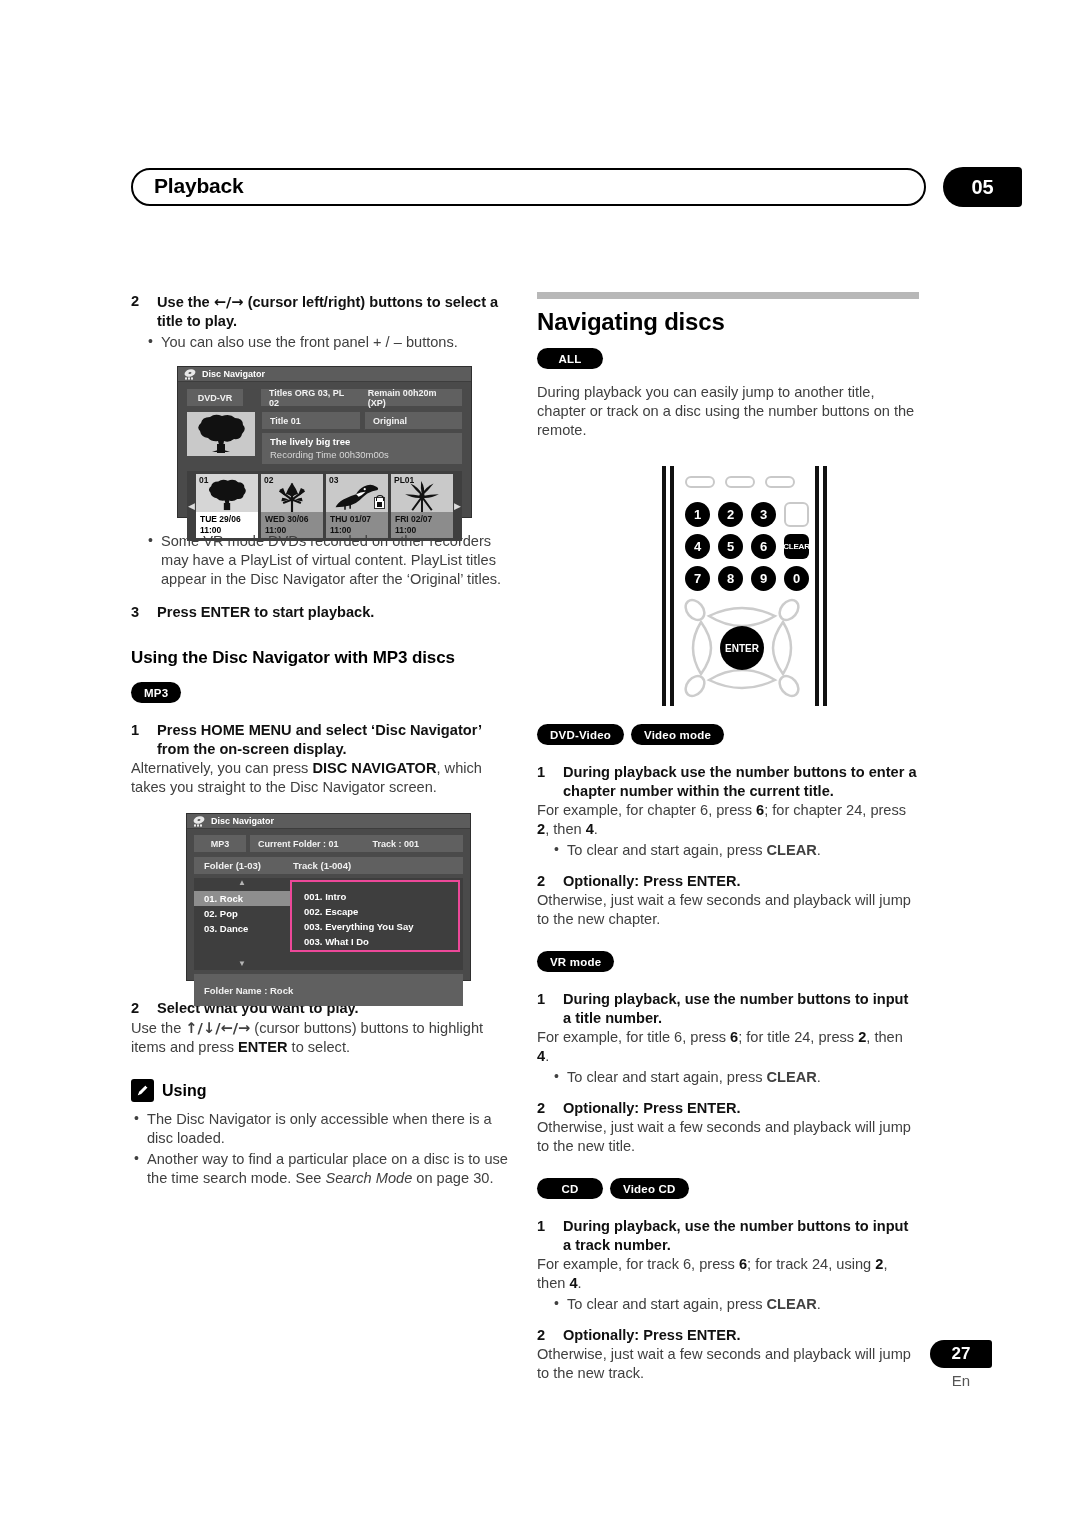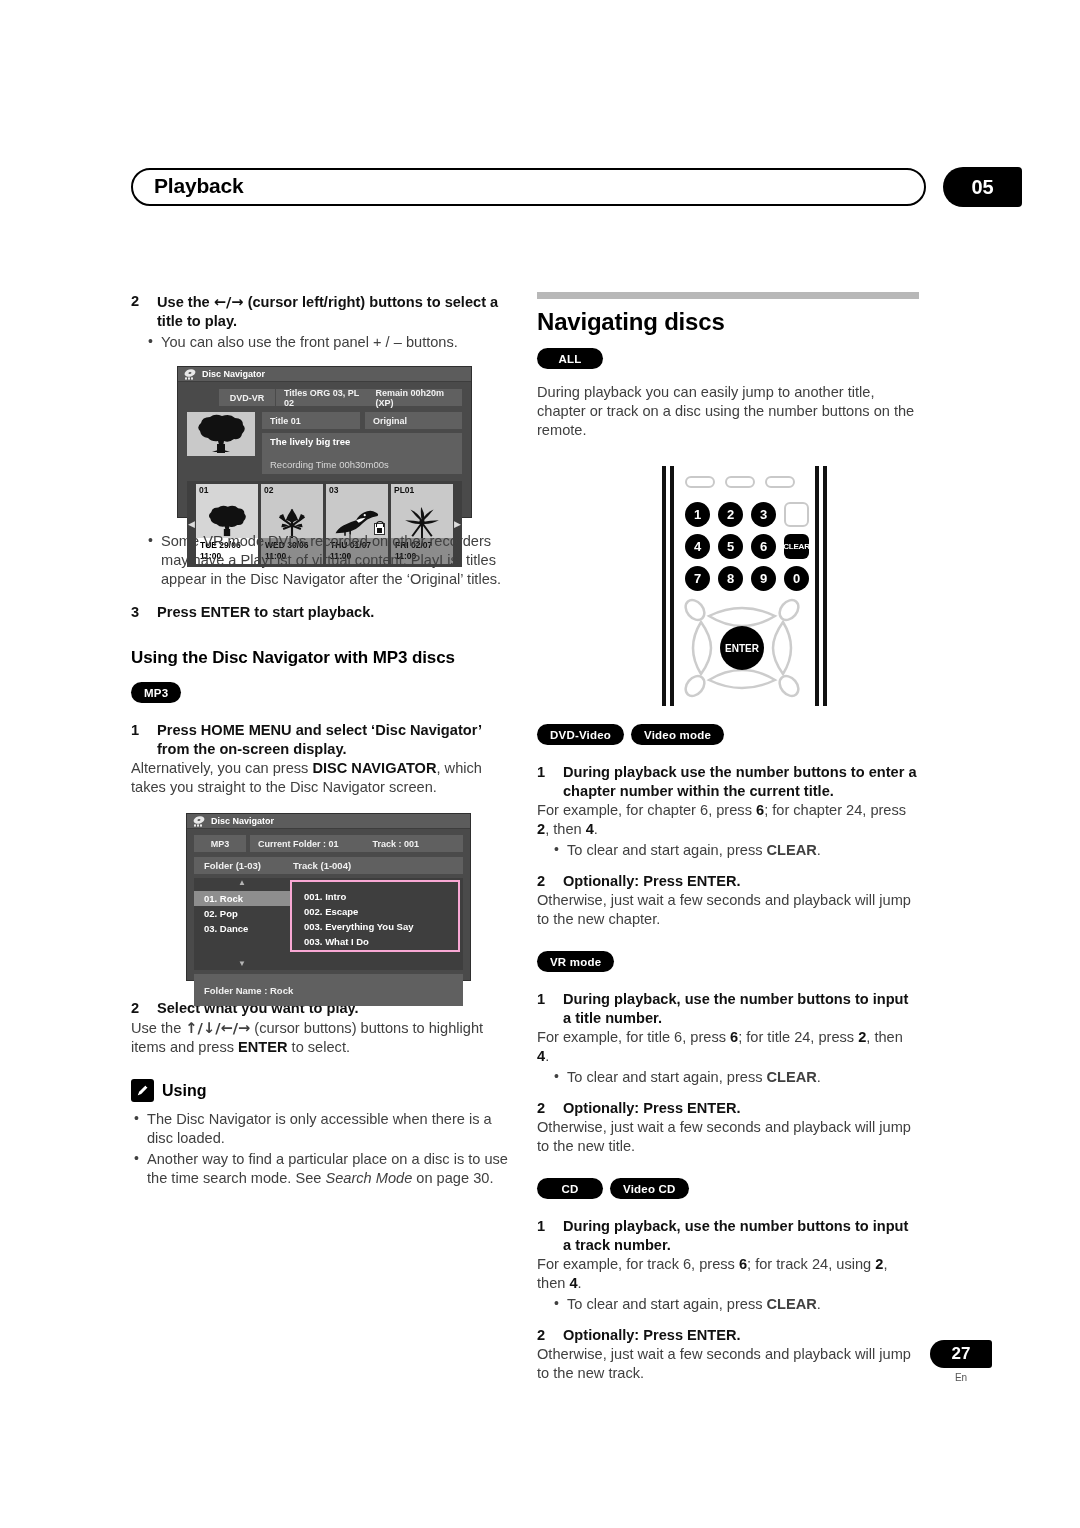--- a/index.html
+++ b/index.html
@@ -98,50 +98,50 @@
   }
   .osd-title {
     background: #5c5c5c; height: 15px; display: flex; align-items: center;
     gap: 5px; padding-left: 6px; border-bottom: 1px solid #3d3d3d;
   }
   .osd-title span.t { font-size: 9px; font-weight: bold; color: #fff; }
 
   
   .osd1 { position: relative; width: 295px; height: 152px; margin: 14px 0 0 46px; }
   .osd1-body { padding: 7px 9px 0 9px; }
-  .osd1-row1 { display: flex; gap: 1px; margin-left: 32px; }
+  .osd1-row1 { display: flex; gap: 18px; }
   .chip {
     background: #606060; height: 17px; display: flex; align-items: center;
     font-size: 9px; font-weight: bold; color: #f2f2f2; padding: 0 8px;
   }
   .osd1-main { display: flex; gap: 7px; margin-top: 6px; }
   .thumb-big {
     width: 68px; height: 44px; background: #c9c9c9;
     display: flex; align-items: center; justify-content: center; overflow: hidden;
   }
   .osd1-info { flex: 1; display: flex; flex-direction: column; gap: 4px; }
   .osd1-info-top { display: flex; gap: 5px; }
   .osd1-desc {
     background: #606060; padding: 3px 8px 4px 8px;
   }
   .osd1-desc .l1 { font-size: 9.5px; font-weight: bold; color: #fff; }
-  .osd1-desc .l2 { font-size: 9.5px; color: #d8d8d8; margin-top: 12px; }
+  .osd1-desc .l2 { font-size: 9.5px; color: #d8d8d8; margin-top: 2px; }
   .osd1-strip {
     margin: 7px 0 0 0; background: #3f3f3f; display: flex; align-items: stretch;
     padding: 3px 0;
   }
   .arrow-col {
     width: 11px; display: flex; align-items: center; justify-content: center;
     font-size: 9px; color: #dcdcdc;
   }
   .cells { display: flex; gap: 3px; flex: 1; }
   .cell { width: 62px; background: #8c8c8c; padding: 0; position: relative; }
   .cell.sel { background: #ffffff; }
   .cell .pic {
-    height: 54px; background: #c9c9c9; position: relative; overflow: hidden;
+    height: 38px; background: #c9c9c9; position: relative; overflow: hidden;
     display: flex; align-items: flex-end; justify-content: center;
   }
   .cell.sel .pic { background: #d6d6d6; }
   .cell .idx {
     position: absolute; left: 3px; top: 1px; font-size: 8.5px;
     font-weight: bold; color: #111; z-index: 3;
   }
   .cell .lock {
     position: absolute; right: 3px; bottom: 3px; width: 11px; height: 12px;
     background: #fff; border: 1px solid #333; z-index: 3;
@@ -179,21 +179,21 @@
   .folder-item {
     font-size: 9.5px; font-weight: bold; color: #fff; padding: 2px 0 2px 10px;
   }
   .folder-item.sel { background: #8e8e8e; color: #fff; }
   .scroll-up, .scroll-dn {
     position: absolute; left: 44px; font-size: 8px; color: #b5b5b5;
   }
   .scroll-up { top: 0px; }
   .scroll-dn { bottom: 2px; }
   .track-col {
-    flex: 1; border: 2px solid #f9a8d4; margin: 2px 3px 18px 0; padding: 7px 0 0 12px;
+    flex: 1; border: 2px solid #ec4899; margin: 2px 3px 18px 0; padding: 7px 0 0 12px;
   }
   .track-item { font-size: 9.5px; font-weight: bold; color: #fff; padding: 2px 0; }
   .osd2-foot {
     margin-top: 4px; background: #606060; height: 32px; display: flex;
     align-items: center; padding-left: 10px; font-size: 9.5px;
     font-weight: bold; color: #f0f0f0;
   }
 
   
   .remote { position: relative; width: 175px; height: 240px; margin: 26px 0 0 120px; }
@@ -225,21 +225,21 @@
 
   
   .pagenum-box {
     position: absolute; left: 930px; top: 1340px; width: 62px; height: 28px;
     background: #000; border-radius: 14px 3px 3px 14px;
     display: flex; align-items: center; justify-content: center;
   }
   .pagenum { color: #fff; font-size: 17px; font-weight: bold; }
   .pagelang {
     position: absolute; left: 930px; top: 1372px; width: 62px;
-    text-align: center; font-size: 10px; color: #555;
+    text-align: center; font-size: 15px; color: #555;
   }
 
   .ar { font-family: "DejaVu Sans", sans-serif; font-weight: bold; }
   .ital { font-style: italic; }
 </style>
 </head>
 <body>
 
 <div class="page">
 

